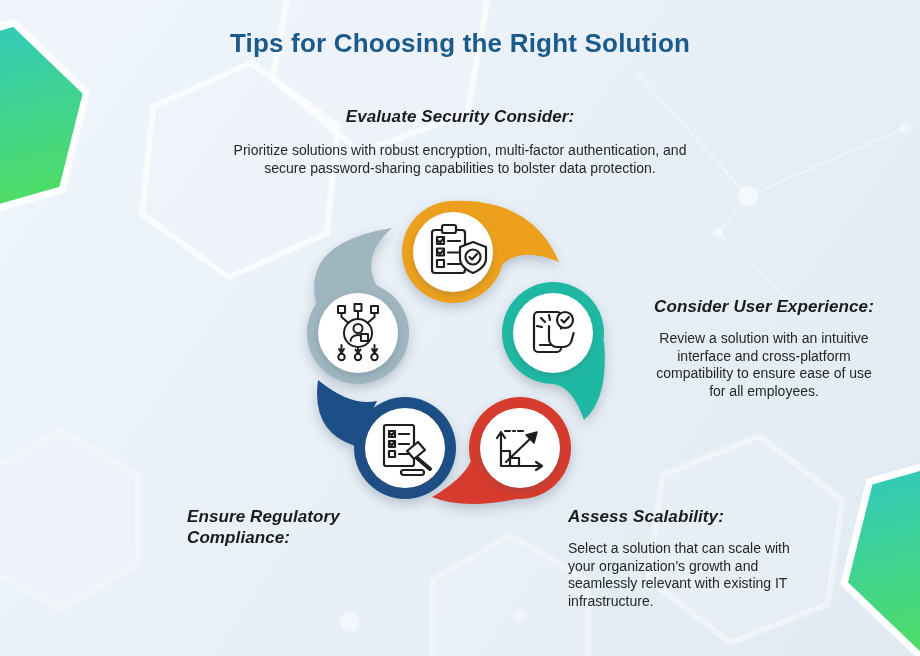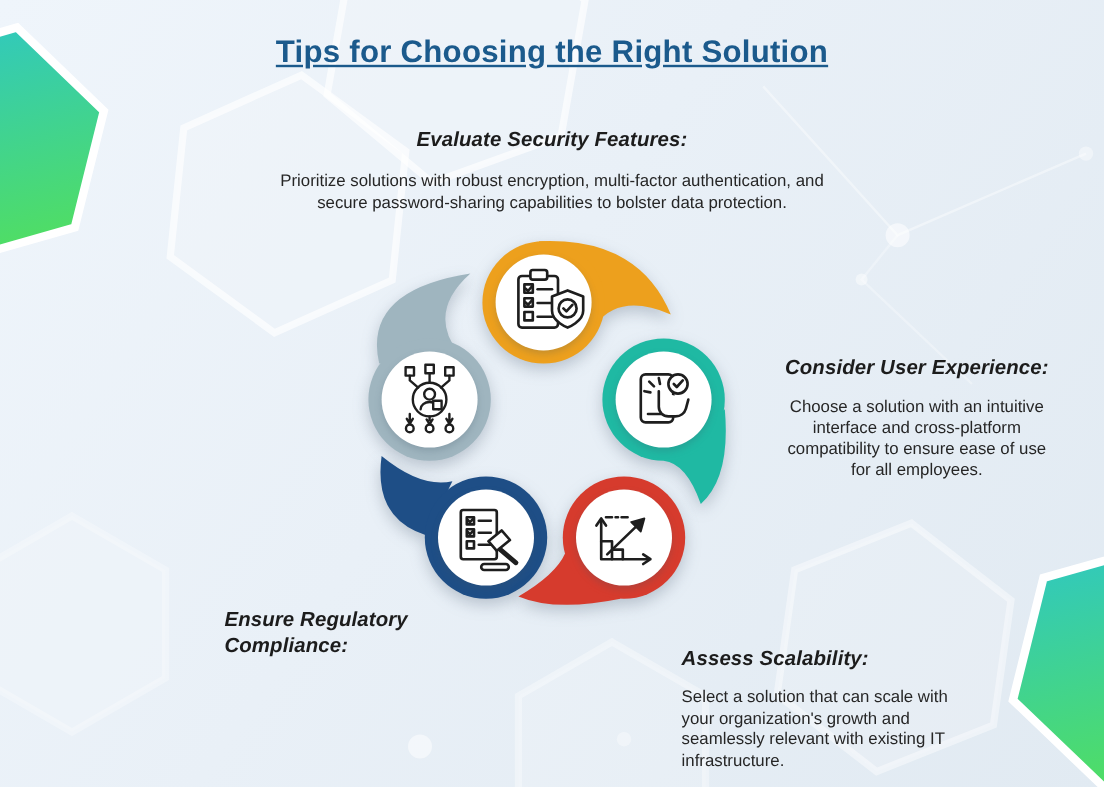--- a/index.html
+++ b/index.html
@@ -10,38 +10,37 @@
   }
   svg{display:block;}
   .bg-deco{position:absolute;inset:0;}
   .diagram{position:absolute;inset:0;}
   .petal{filter:drop-shadow(0 5px 6px rgba(60,80,100,0.28));}
   .inner-disc{filter:drop-shadow(0 3px 3px rgba(60,80,100,0.22));}
   h1.title{
     position:absolute;top:28px;left:0;width:920px;margin:0;
     text-align:center;font-size:26px;font-weight:700;color:#1b5a8c;
     letter-spacing:.2px;
-    text-decoration:underline;
   }
   .tblock h2{
     margin:0;font-size:17px;line-height:21px;font-weight:700;font-style:italic;
     color:#1c1c1c;letter-spacing:.1px;
   }
   .tblock p{
     margin:13px 0 0 0;font-size:14px;line-height:17.5px;color:#262626;
   }
   .tblock{position:absolute;}
   .tb-top{top:106px;left:0;width:920px;text-align:center;}
   .tb-top p{margin:15px auto 0 auto;max-width:460px;}
   .tb-left{top:272px;left:85px;width:208px;}
   .tb-left h2{width:160px;}
   .tb-right{top:296px;left:648px;width:232px;text-align:center;}
   .tb-bleft{top:506px;left:187px;width:210px;}
   .tb-bleft h2{width:170px;}
-  .tb-bright{top:506px;left:568px;width:228px;margin-top:32px;}
+  .tb-bright{top:506px;left:568px;width:228px;}
 </style>
 </head>
 <body>
 
 <div class="stage">
 
   <svg class="bg-deco" width="920" height="656" viewBox="0 0 920 656">
     <defs>
       <linearGradient id="hexgrad" x1="0" y1="0" x2="0.45" y2="1">
         <stop offset="0" stop-color="#2CC5CC"></stop>
@@ -168,28 +167,28 @@
         <path d="M 16,14 L 22,18 L 16,22"></path>
         <path d="M -19,3 h 9 M -10,3 v 15 M -10,10 h 9 M -1,10 v 8"></path>
         <line x1="-14" y1="14" x2="12" y2="-11"></line>
         <path d="M 6,-13 L 17,-16 L 14,-5 Z" fill="#1e1e1e" stroke-width="1.5"></path>
         <path d="M -15,-17 h 5 M -7,-17 h 2 M -2,-17 h 5"></path>
       </g>
     </g>
   </svg>
 
   <div class="tblock tb-top">
-    <h2>Evaluate Security Features:</h2>
+    <h2>Evaluate Security Consider:</h2>
     <p>Prioritize solutions with robust encryption, multi-factor authentication, and secure password-sharing capabilities to bolster data protection.</p>
   </div>
 
 
   <div class="tblock tb-right">
     <h2>Consider User Experience:</h2>
-    <p>Choose a solution with an intuitive interface and cross-platform compatibility to ensure ease of use for all employees.</p>
+    <p>Review a solution with an intuitive interface and cross-platform compatibility to ensure ease of use for all employees.</p>
   </div>
 
   <div class="tblock tb-bleft">
     <h2>Ensure Regulatory Compliance:</h2>
   </div>
 
   <div class="tblock tb-bright">
     <h2>Assess Scalability:</h2>
     <p>Select a solution that can scale with your organization's growth and seamlessly relevant with existing IT infrastructure.</p>
   </div>

